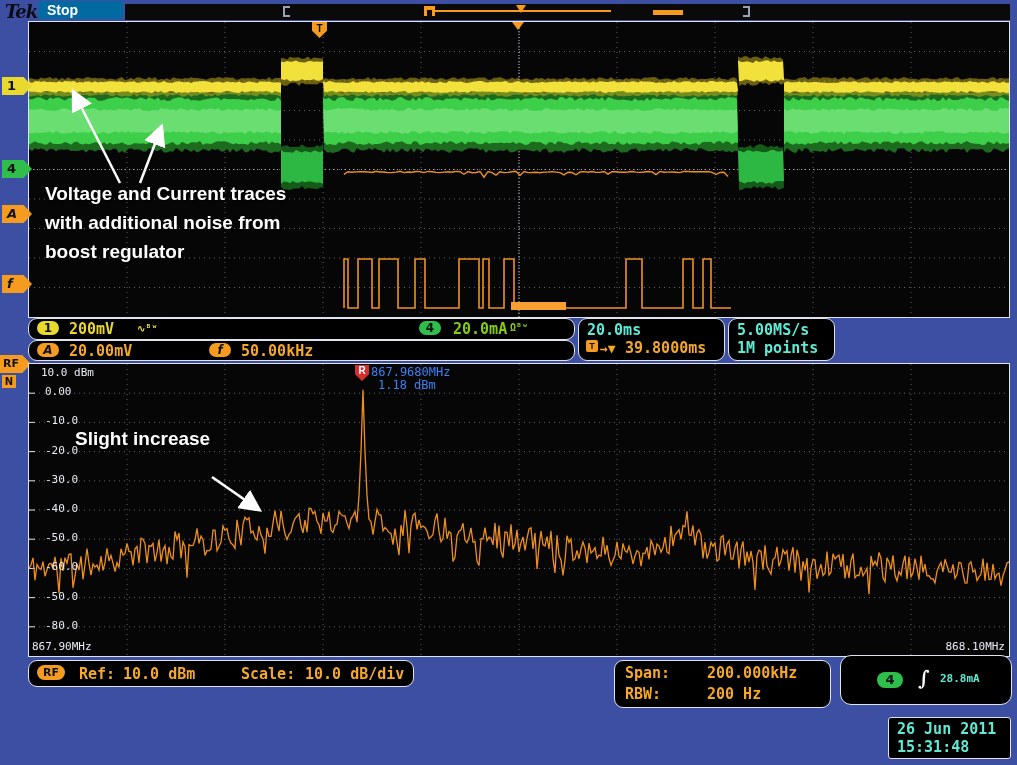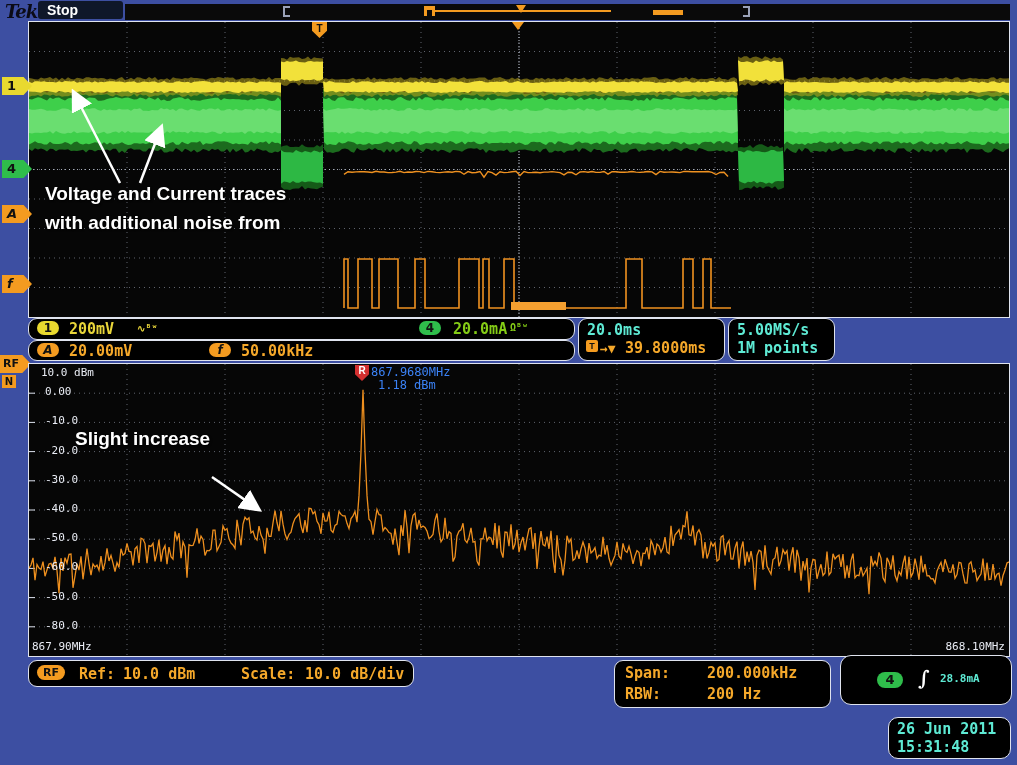--- a/index.html
+++ b/index.html
@@ -1,21 +1,21 @@
 <!DOCTYPE html>
 <html><head>
 <meta charset="utf-8">
 <style>
   html,body{margin:0;padding:0;background:#2a3a80;}
   .screen{position:relative;width:1017px;height:765px;background:#3d4fa2;overflow:hidden;
           font-family:"DejaVu Sans Mono",monospace;}
   .abs{position:absolute;}
   
   .tek-logo{left:5px;top:1px;color:#0b0b16;font:bold italic 18px "DejaVu Serif",serif;letter-spacing:-1px;}
-  .stopbox{left:38px;top:1px;width:76px;height:18px;background:#0f172a;border-radius:3px;
+  .stopbox{left:38px;top:1px;width:76px;height:18px;background:#0369a1;border-radius:3px;
            color:#fff;font:bold 14px/18px "Liberation Sans",sans-serif;padding-left:9px;}
   .inspector{left:125px;top:4px;width:885px;height:16px;background:#0a0a0a;}
   .ibrL{left:158px;top:2px;width:5px;height:7px;border-left:2px solid #9aa2b8;border-top:2px solid #9aa2b8;border-bottom:2px solid #9aa2b8;}
   .ibrR{left:618px;top:2px;width:5px;height:7px;border-right:2px solid #9aa2b8;border-top:2px solid #9aa2b8;border-bottom:2px solid #9aa2b8;}
   .tmark{left:299px;top:2px;width:5px;height:6px;border-left:3px solid #f49b20;border-right:3px solid #f49b20;border-top:4px solid #f49b20;}
   .ihline{left:310px;top:6px;width:176px;height:2px;background:#f49b20;}
   .itri{left:391px;top:1px;width:0;height:0;border-left:5px solid transparent;border-right:5px solid transparent;border-top:8px solid #f49b20;}
   .iseg{left:528px;top:6px;width:30px;height:5px;background:#f49b20;}
   
   .wavepanel{left:28px;top:21px;width:980px;height:295px;background:#060606;border:1px solid #dfe3ee;}
@@ -56,21 +56,21 @@
   .slab{color:#e9ecf4;font:11px/12px "DejaVu Sans Mono",monospace;}
   .mflag{left:326px;top:1px;width:14px;height:16px;background:#d43030;color:#fff;
          clip-path:polygon(0 0,100% 0,100% 58%,50% 100%,0 58%);
          font:bold 10px/12px "Liberation Sans",sans-serif;text-align:center;}
   .mtxt{color:#3b82f6;font:12px/13px "DejaVu Sans Mono",monospace;}
   
   .rfbar{left:28px;top:660px;width:384px;height:25px;}
   .cfbox{left:420px;top:660px;width:188px;height:25px;}
   .spanbox{left:614px;top:660px;width:215px;height:46px;}
   .trigbox{left:840px;top:655px;width:170px;height:48px;border-radius:11px;}
-  .datebox{left:888px;top:717px;width:121px;height:40px;border-radius:10px;}
+  .datebox{left:888px;top:717px;width:121px;height:40px;border-radius:3px;}
   .obadge{width:28px;height:15px;border-radius:8px;background:#f49b20;color:#111;
           font:bold 11px/15px "DejaVu Sans",sans-serif;text-align:center;}
   .gbadge{width:26px;height:16px;border-radius:8px;background:#2fbd4b;color:#111;
           font:bold 13px/16px "DejaVu Sans",sans-serif;text-align:center;}
   .slope{color:#fff;font:italic bold 20px/20px "DejaVu Serif",serif;}
   .arrows{left:0;top:0;pointer-events:none;z-index:50;}
 </style>
 </head>
 <body>
 
@@ -146,20 +146,21 @@
         <g>
           <path d="M315,286L315,237L319,237L319,286L329,286L329,237L336,237L336,237L343,237L343,286L350,286L350,237L355,237L355,237L364,237L364,237L369,237L369,286L375,286L375,286L381,286L381,286L386,286L386,237L391,237L391,237L396,237L396,286L403,286L403,286L407,286L407,286L414,286L414,286L422,286L422,286L430,286L430,237L439,237L439,237L444,237L444,237L450,237L450,286L454,286L454,237L460,237L460,286L467,286L467,286L475,286L475,237L481,237L481,237L485,237L485,286L495,286L495,286L501,286L501,286L506,286L506,286L514,286L514,286L520,286L520,286L524,286L524,286L532,286L532,286L542,286L542,286L549,286L549,286L557,286L557,286L561,286L561,286L569,286L569,286L579,286L579,286L587,286L587,286L597,286L597,237L606,237L606,237L613,237L613,286L622,286L622,286L631,286L631,286L638,286L638,286L645,286L645,286L654,286L654,237L660,237L660,237L664,237L664,286L674,286L674,237L682,237L682,286L690,286L690,286L699,286L699,286L702,286" stroke="#ef9120" stroke-width="1.6" fill="none"></path>
           <rect x="482" y="280" width="55" height="8" fill="#f5a030"></rect>
         </g>
       </svg>
     <div class="abs tbadge">T</div>
     <div class="abs wtri"></div>
     <div class="abs ann wann">
       <div>Voltage and Current traces</div>
       <div>with additional noise from</div>
+      <div>boost regulator</div>
     </div>
   </div>
 
   <div class="abs lb lb-ch1">1</div>
   <div class="abs lb lb-ch4">4</div>
   <div class="abs lb lb-a">A</div>
   <div class="abs lb lb-f">f</div>
   <div class="abs lb lb-rf">RF</div>
   <div class="abs lb-n">N</div>
 

